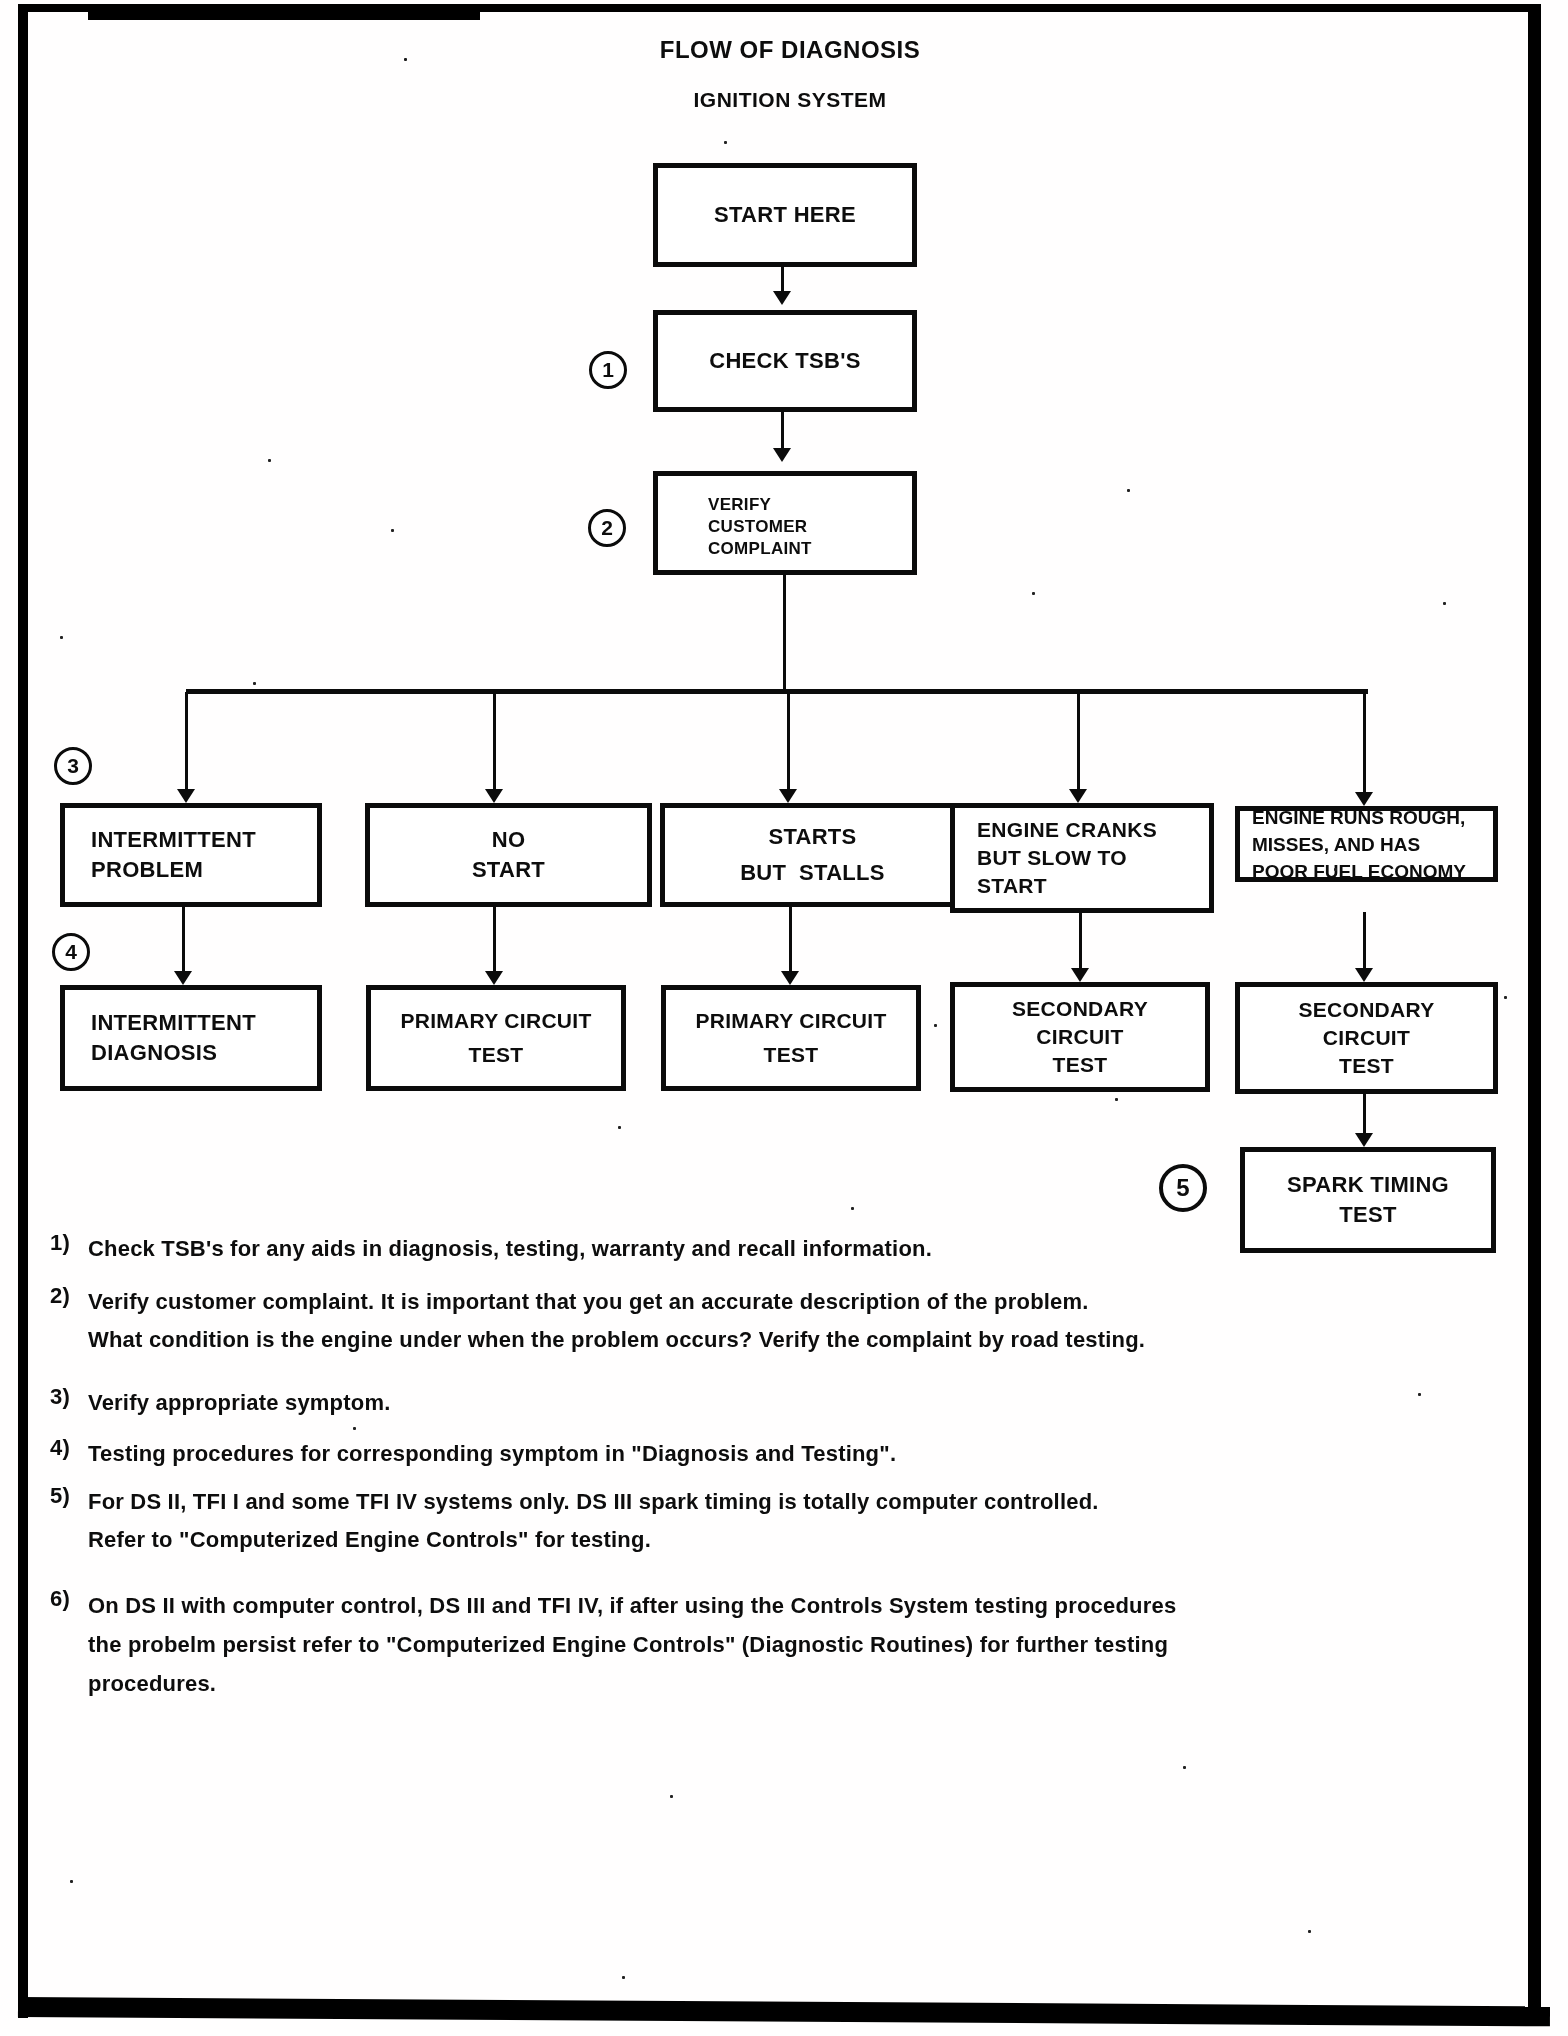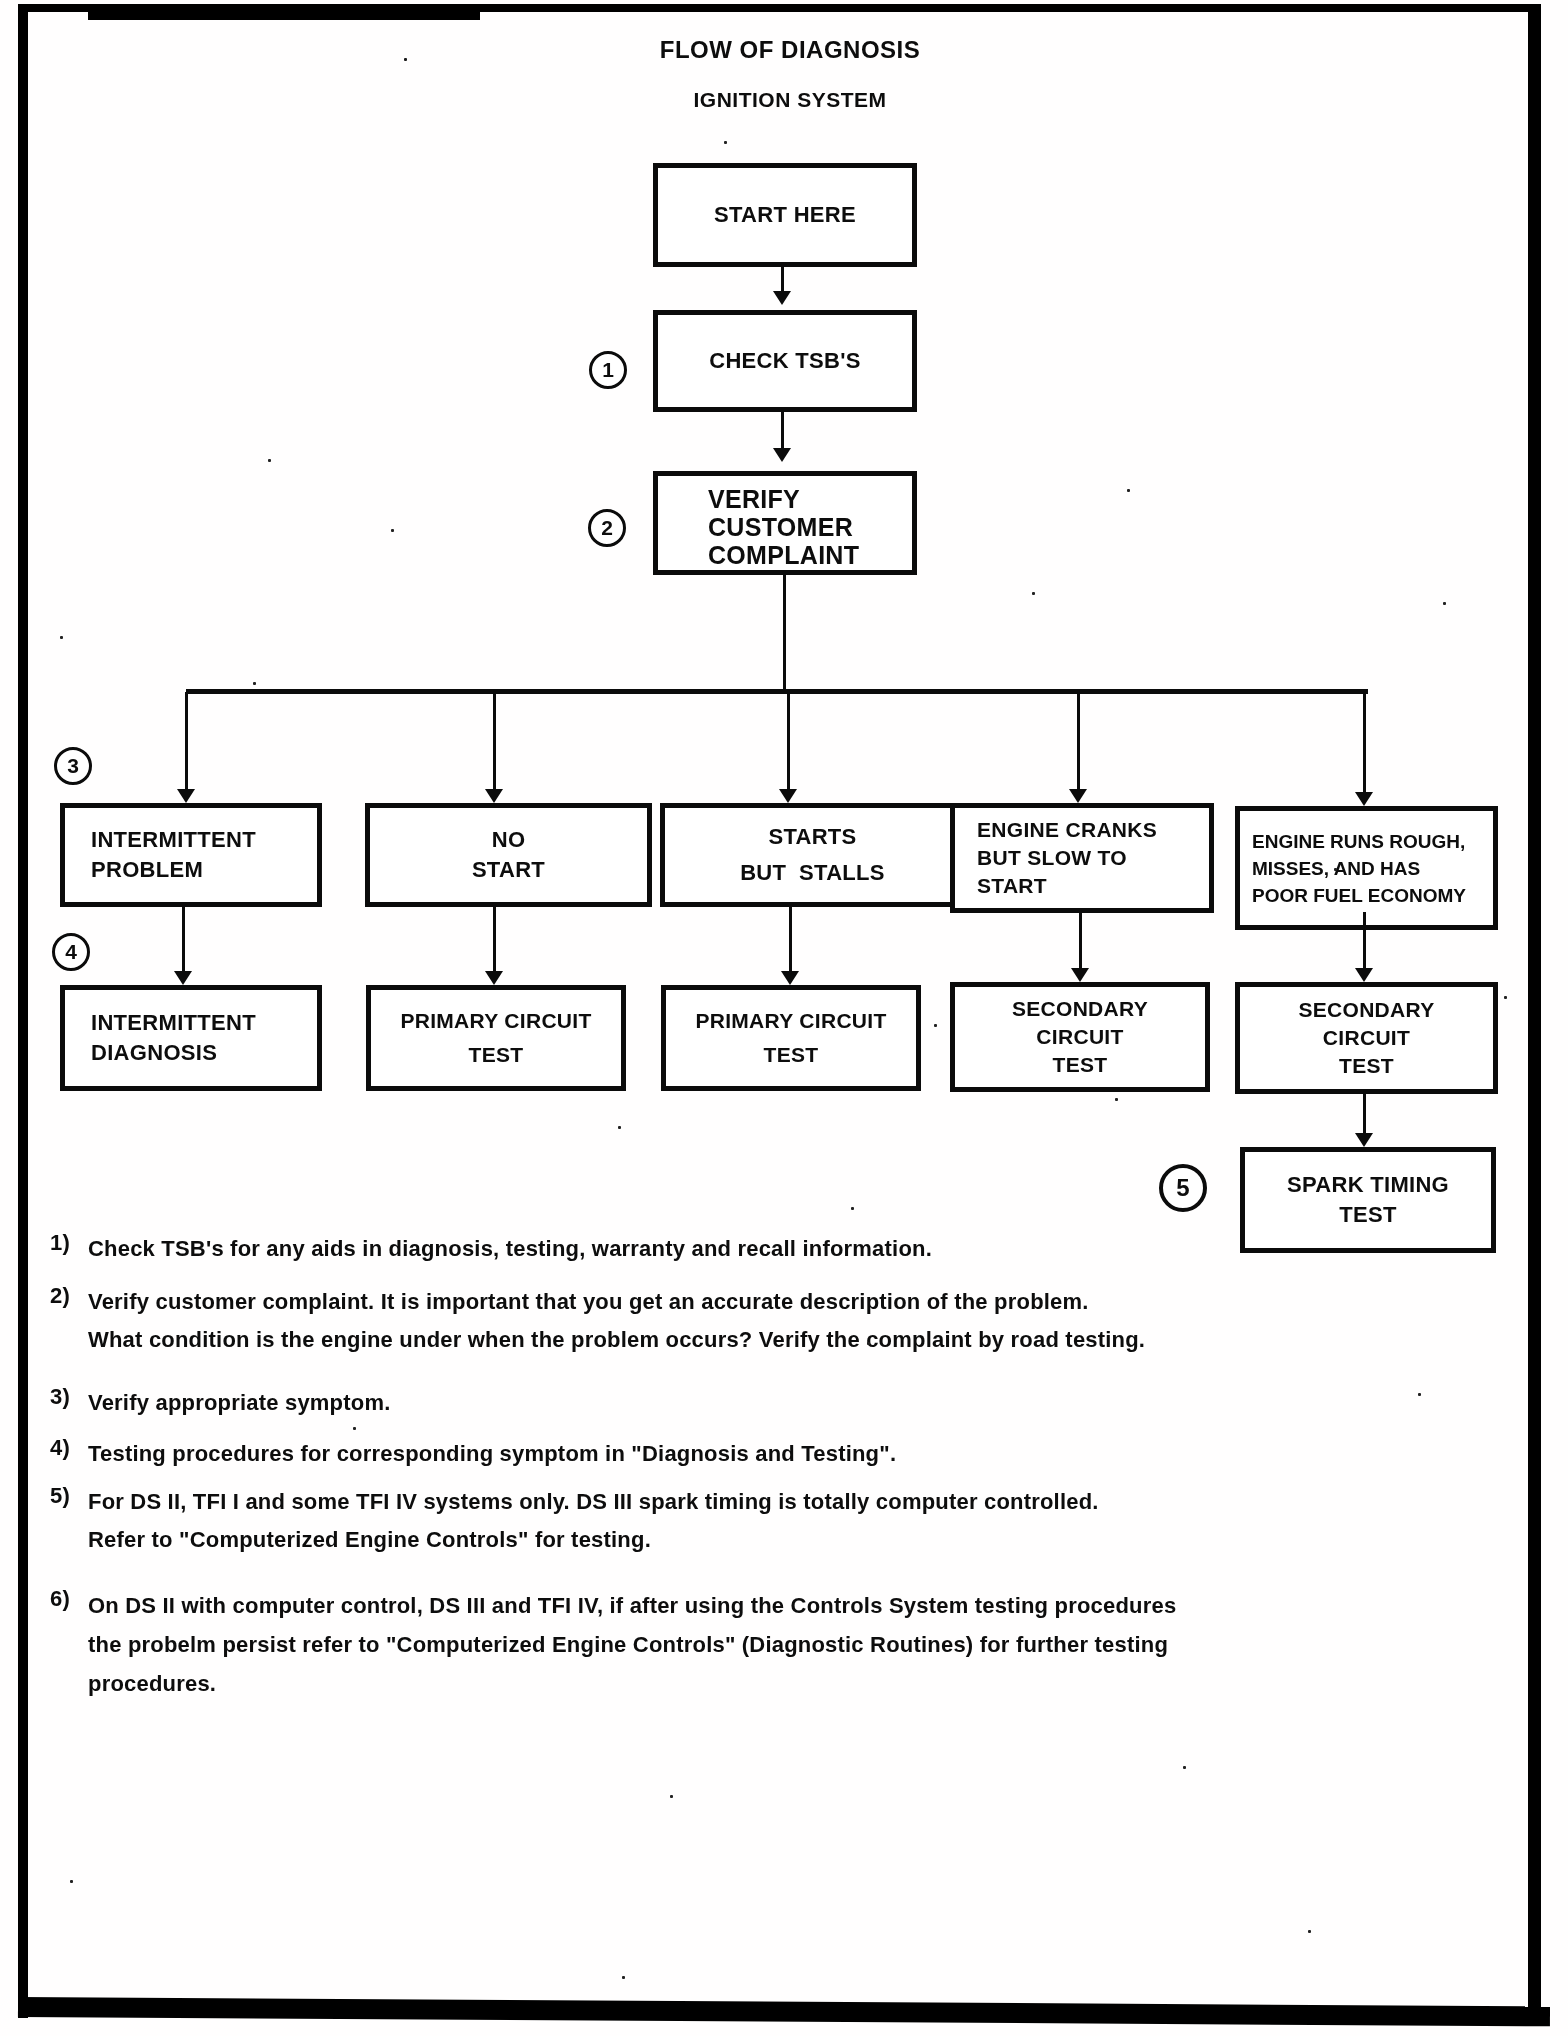--- a/index.html
+++ b/index.html
@@ -16,21 +16,21 @@
   
   .box{
     position:absolute;box-sizing:border-box;border:5px solid #0b0b0b;background:#fff;
     display:flex;align-items:center;font-weight:bold;
   }
   .box.center{justify-content:center;text-align:center;}
   .box.left{justify-content:flex-start;text-align:left;}
   .lbl{white-space:pre-wrap;font-size:22px;line-height:30px;letter-spacing:.3px;}
   .lbl.s21{font-size:21px;line-height:28px;}
   .lbl.s19{font-size:19px;line-height:27px;letter-spacing:0;}
-  .lbl.lh25{line-height:28px;font-size:25px;margin-top:8px;}
+  .lbl.lh25{line-height:22px;font-size:17px;margin-top:8px;}
   
   .vline{position:absolute;width:3px;background:#0b0b0b;}
   .hline{position:absolute;height:5px;background:#0b0b0b;}
   .ahead{position:absolute;width:0;height:0;border-left:9px solid transparent;
          border-right:9px solid transparent;border-top:14px solid #0b0b0b;}
   
   .callout{
     position:absolute;box-sizing:border-box;width:38px;height:38px;border:3px solid #0b0b0b;
     border-radius:50%;display:flex;align-items:center;justify-content:center;
     font-size:21px;font-weight:bold;background:#fff;
@@ -79,21 +79,21 @@
   </div>
   <div class="box center" style="left:660px;top:803px;width:305px;height:104px">
     <span class="lbl" style="line-height:36px">STARTS
 BUT  STALLS</span>
   </div>
   <div class="box left" style="left:950px;top:803px;width:264px;height:110px;padding-left:22px">
     <span class="lbl s21">ENGINE CRANKS
 BUT SLOW TO
 START</span>
   </div>
-  <div class="box left" style="left:1235px;top:806px;width:263px;height:124px;padding-left:12px">
+  <div class="box left" style="left:1235px;top:806px;width:263px;height:76px;padding-left:12px">
     <span class="lbl s19">ENGINE RUNS ROUGH,
 MISSES, AND HAS
 POOR FUEL ECONOMY</span>
   </div>
 
   <div class="box left" style="left:60px;top:985px;width:262px;height:106px;padding-left:26px">
     <span class="lbl">INTERMITTENT
 DIAGNOSIS</span>
   </div>
   <div class="box center" style="left:366px;top:985px;width:260px;height:106px">

